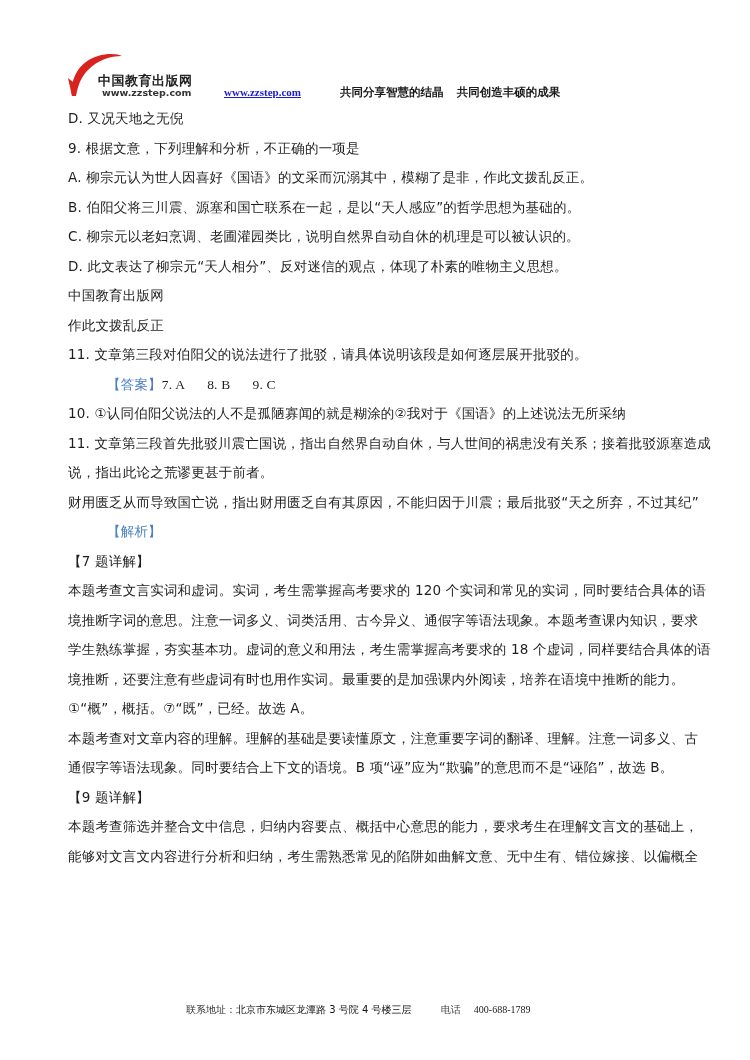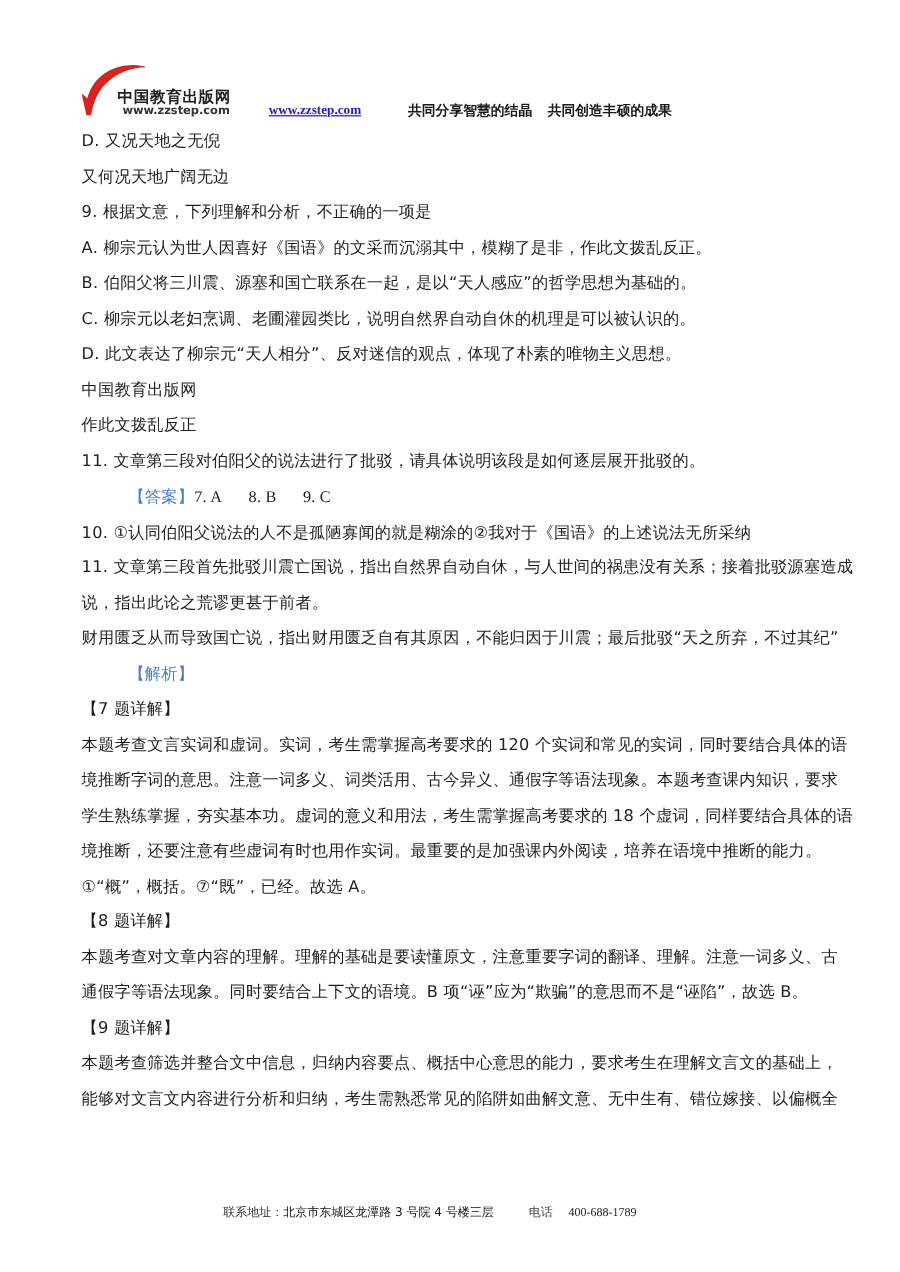--- a/index.html
+++ b/index.html
@@ -18,21 +18,21 @@
     .logo-url {
       position: absolute; left: 38px; top: 37px; font-size: 9.5px; font-weight: bold;
       color: #333; font-family: "DejaVu Sans", sans-serif;
     }
     .header-link {
       position: absolute; left: 160px; top: 36px; font-size: 11px; font-weight: bold;
       color: #1a1acc; text-decoration: underline; font-family: "Liberation Serif", serif;
     }
     .header-slogan {
       position: absolute; left: 276px; top: 35px; font-size: 11.5px; font-weight: bold;
-      color: #1a1a1a; font-family: Liberation Serif, serif; word-spacing: 10px;
+      color: #1a1a1a; font-family: Liberation Sans, sans-serif; word-spacing: 10px;
     }
     .content { position: absolute; left: 68px; top: 104px; width: 620px; }
     .line {
       font-size: 13.5px; line-height: 29.5px; white-space: nowrap;
       font-family: "DejaVu Sans", sans-serif; color: #1e1e1e; letter-spacing: 0.2px;
     }
     .blue { color: #4a7fc0; margin-left: 39px; }
     .answer-item { display: inline-block; margin-right: 22px; font-family: "Liberation Serif", serif; }
     .footer {
       position: absolute; left: 186px; top: 1003px; font-size: 10px; color: #333;
@@ -53,21 +53,20 @@
     </svg>
     <span class="logo-cn">中国教育出版网</span>
     <span class="logo-url">www.zzstep.com</span>
   </div>
   <a class="header-link">www.zzstep.com</a>
   <span class="header-slogan">共同分享智慧的结晶 共同创造丰硕的成果</span>
 </div>
 
 <div class="content">
   <div class="line">D. 又况天地之无倪</div>
-  <div class="line">又何况天地广阔无边</div>
 
   <div class="line">9. 根据文意，下列理解和分析，不正确的一项是</div>
   <div class="line">A. 柳宗元认为世人因喜好《国语》的文采而沉溺其中，模糊了是非，作此文拨乱反正。</div>
   <div class="line">B. 伯阳父将三川震、源塞和国亡联系在一起，是以“天人感应”的哲学思想为基础的。</div>
   <div class="line">C. 柳宗元以老妇烹调、老圃灌园类比，说明自然界自动自休的机理是可以被认识的。</div>
   <div class="line">D. 此文表达了柳宗元“天人相分”、反对迷信的观点，体现了朴素的唯物主义思想。</div>
 
   <div class="line">中国教育出版网</div>
   <div class="line">作此文拨乱反正</div>
 
@@ -83,21 +82,20 @@
 
   <div class="line blue">【解析】</div>
 
   <div class="line">【7 题详解】</div>
   <div class="line">本题考查文言实词和虚词。实词，考生需掌握高考要求的 120 个实词和常见的实词，同时要结合具体的语</div>
   <div class="line">境推断字词的意思。注意一词多义、词类活用、古今异义、通假字等语法现象。本题考查课内知识，要求</div>
   <div class="line">学生熟练掌握，夯实基本功。虚词的意义和用法，考生需掌握高考要求的 18 个虚词，同样要结合具体的语</div>
   <div class="line">境推断，还要注意有些虚词有时也用作实词。最重要的是加强课内外阅读，培养在语境中推断的能力。</div>
   <div class="line">①“概”，概括。⑦“既”，已经。故选 A。</div>
 
-  <div class="line">【8 题详解】</div>
   <div class="line">本题考查对文章内容的理解。理解的基础是要读懂原文，注意重要字词的翻译、理解。注意一词多义、古</div>
   <div class="line">通假字等语法现象。同时要结合上下文的语境。B 项“诬”应为“欺骗”的意思而不是“诬陷”，故选 B。</div>
 
   <div class="line">【9 题详解】</div>
   <div class="line">本题考查筛选并整合文中信息，归纳内容要点、概括中心意思的能力，要求考生在理解文言文的基础上，</div>
   <div class="line">能够对文言文内容进行分析和归纳，考生需熟悉常见的陷阱如曲解文意、无中生有、错位嫁接、以偏概全</div>
 </div>
 
 <div class="footer">
   <span>联系地址：</span><span class="addr">北京市东城区龙潭路 3 号院 4 号楼三层</span>

